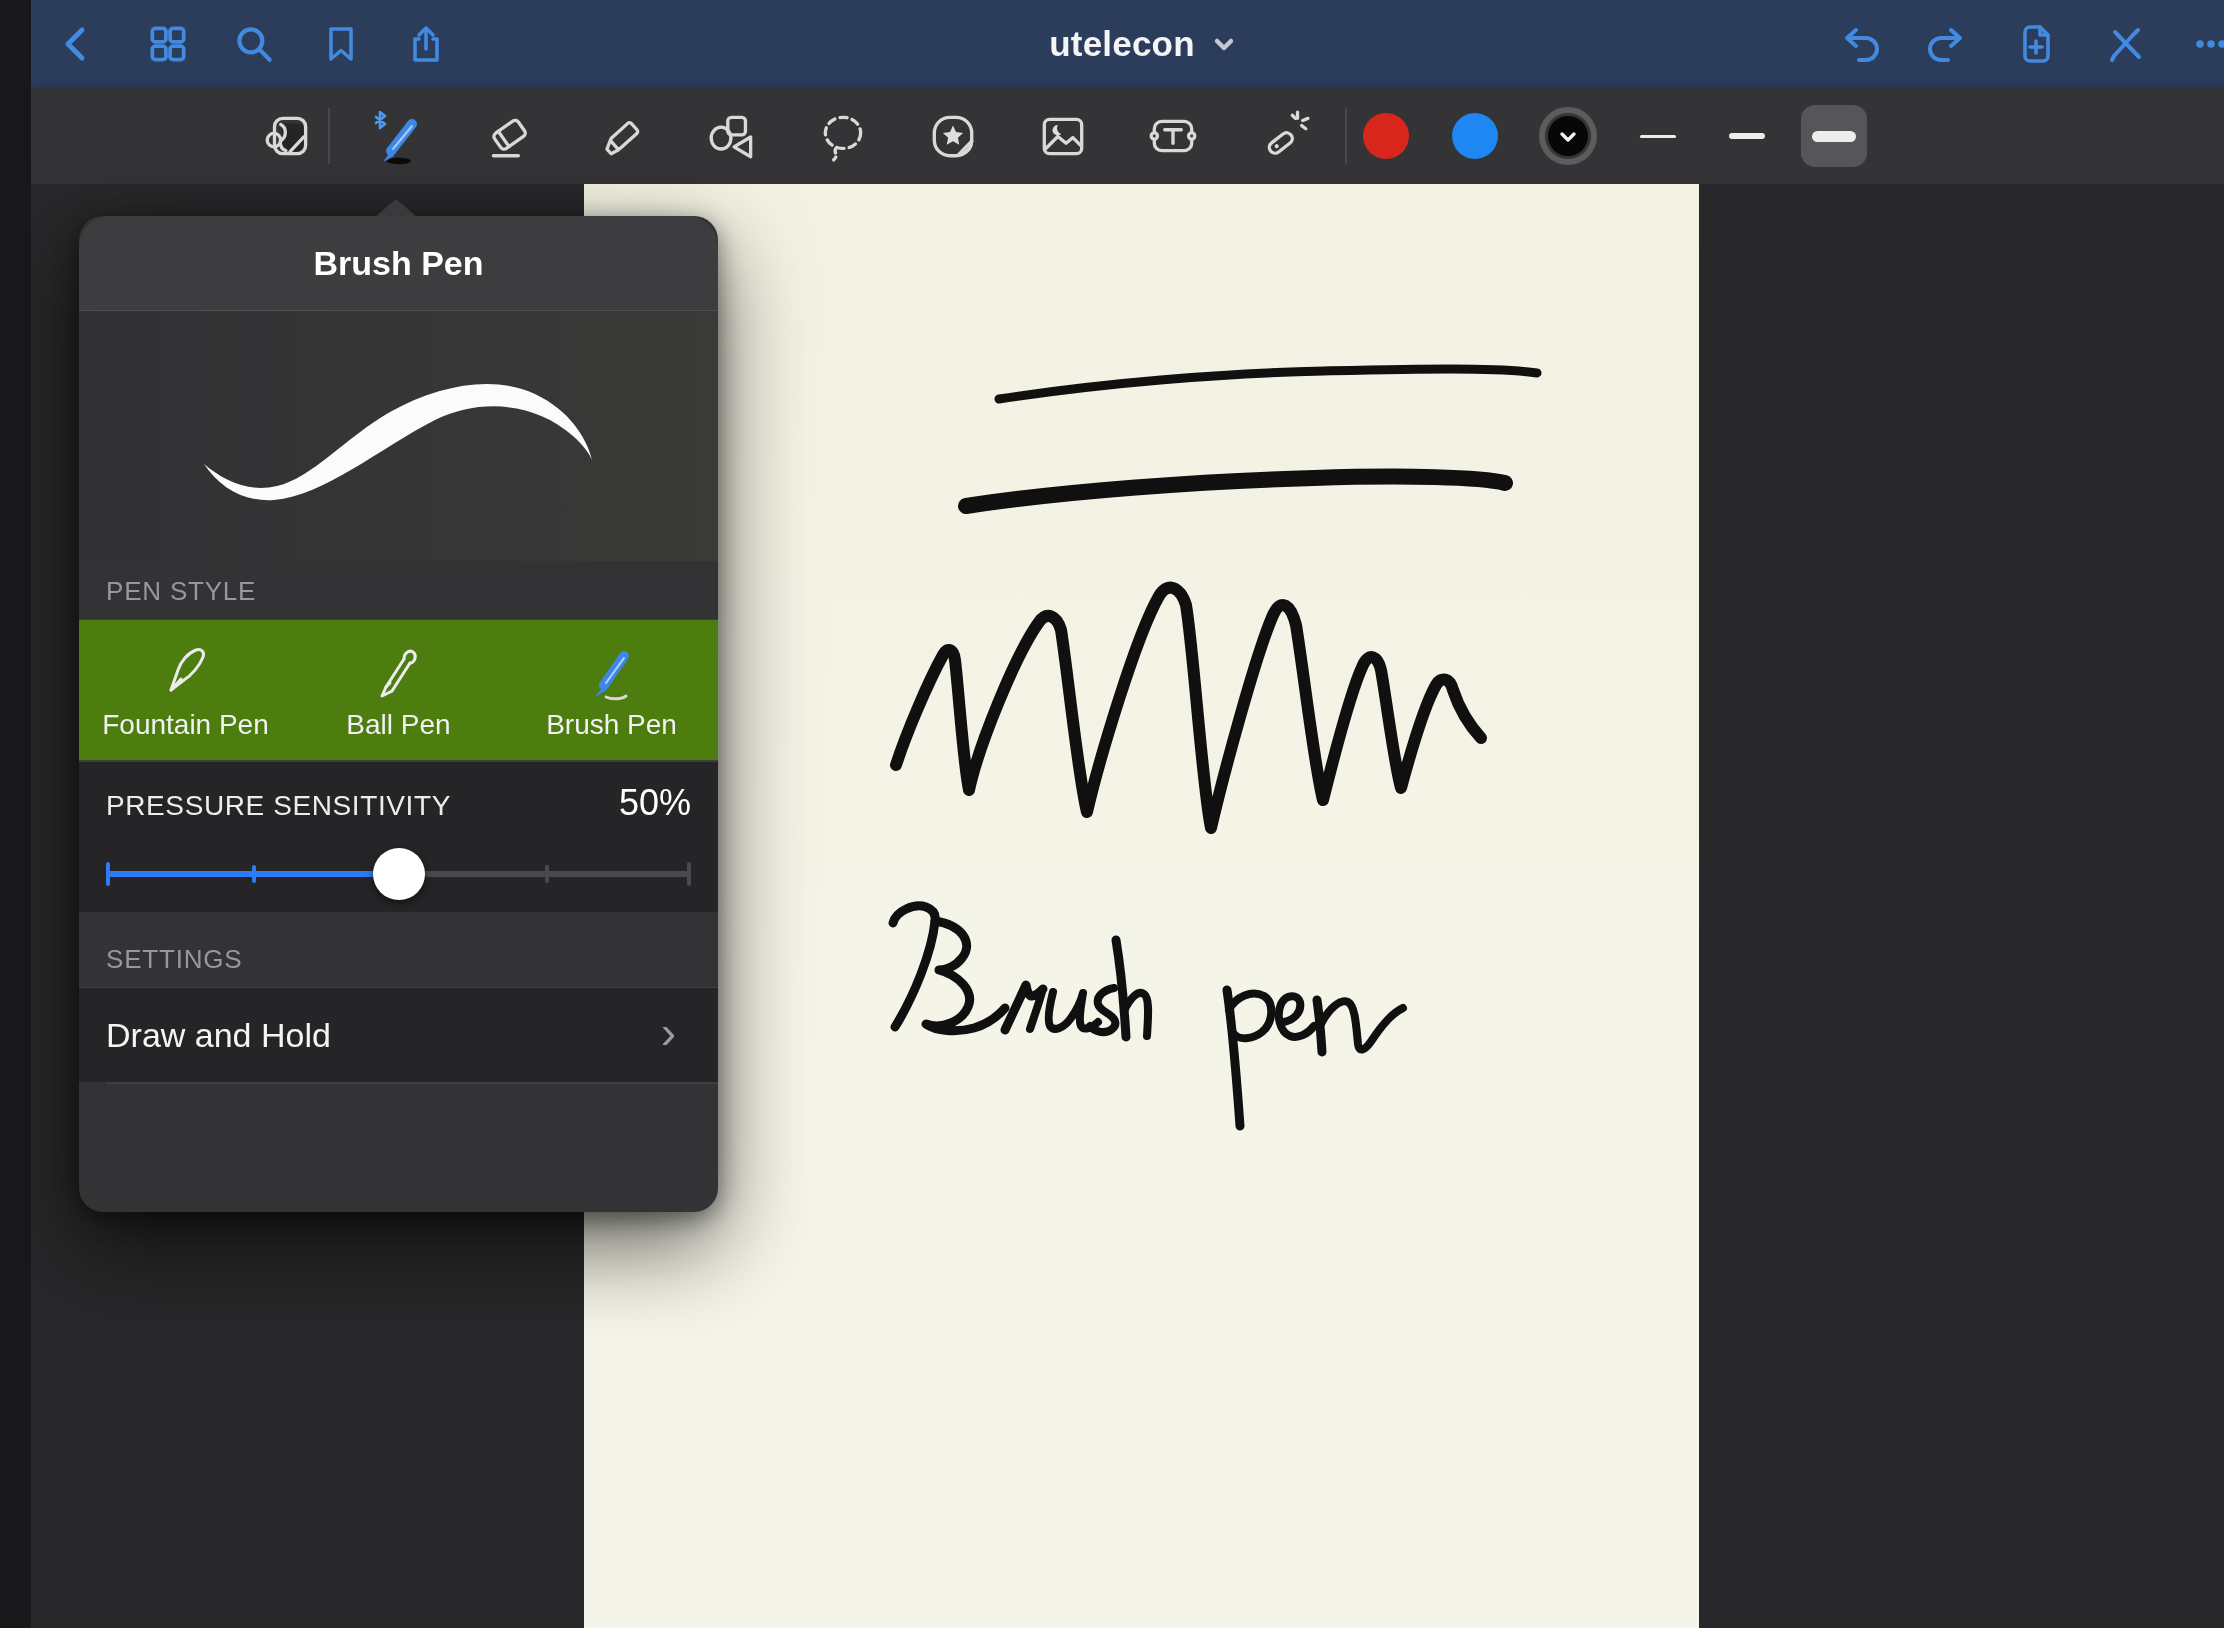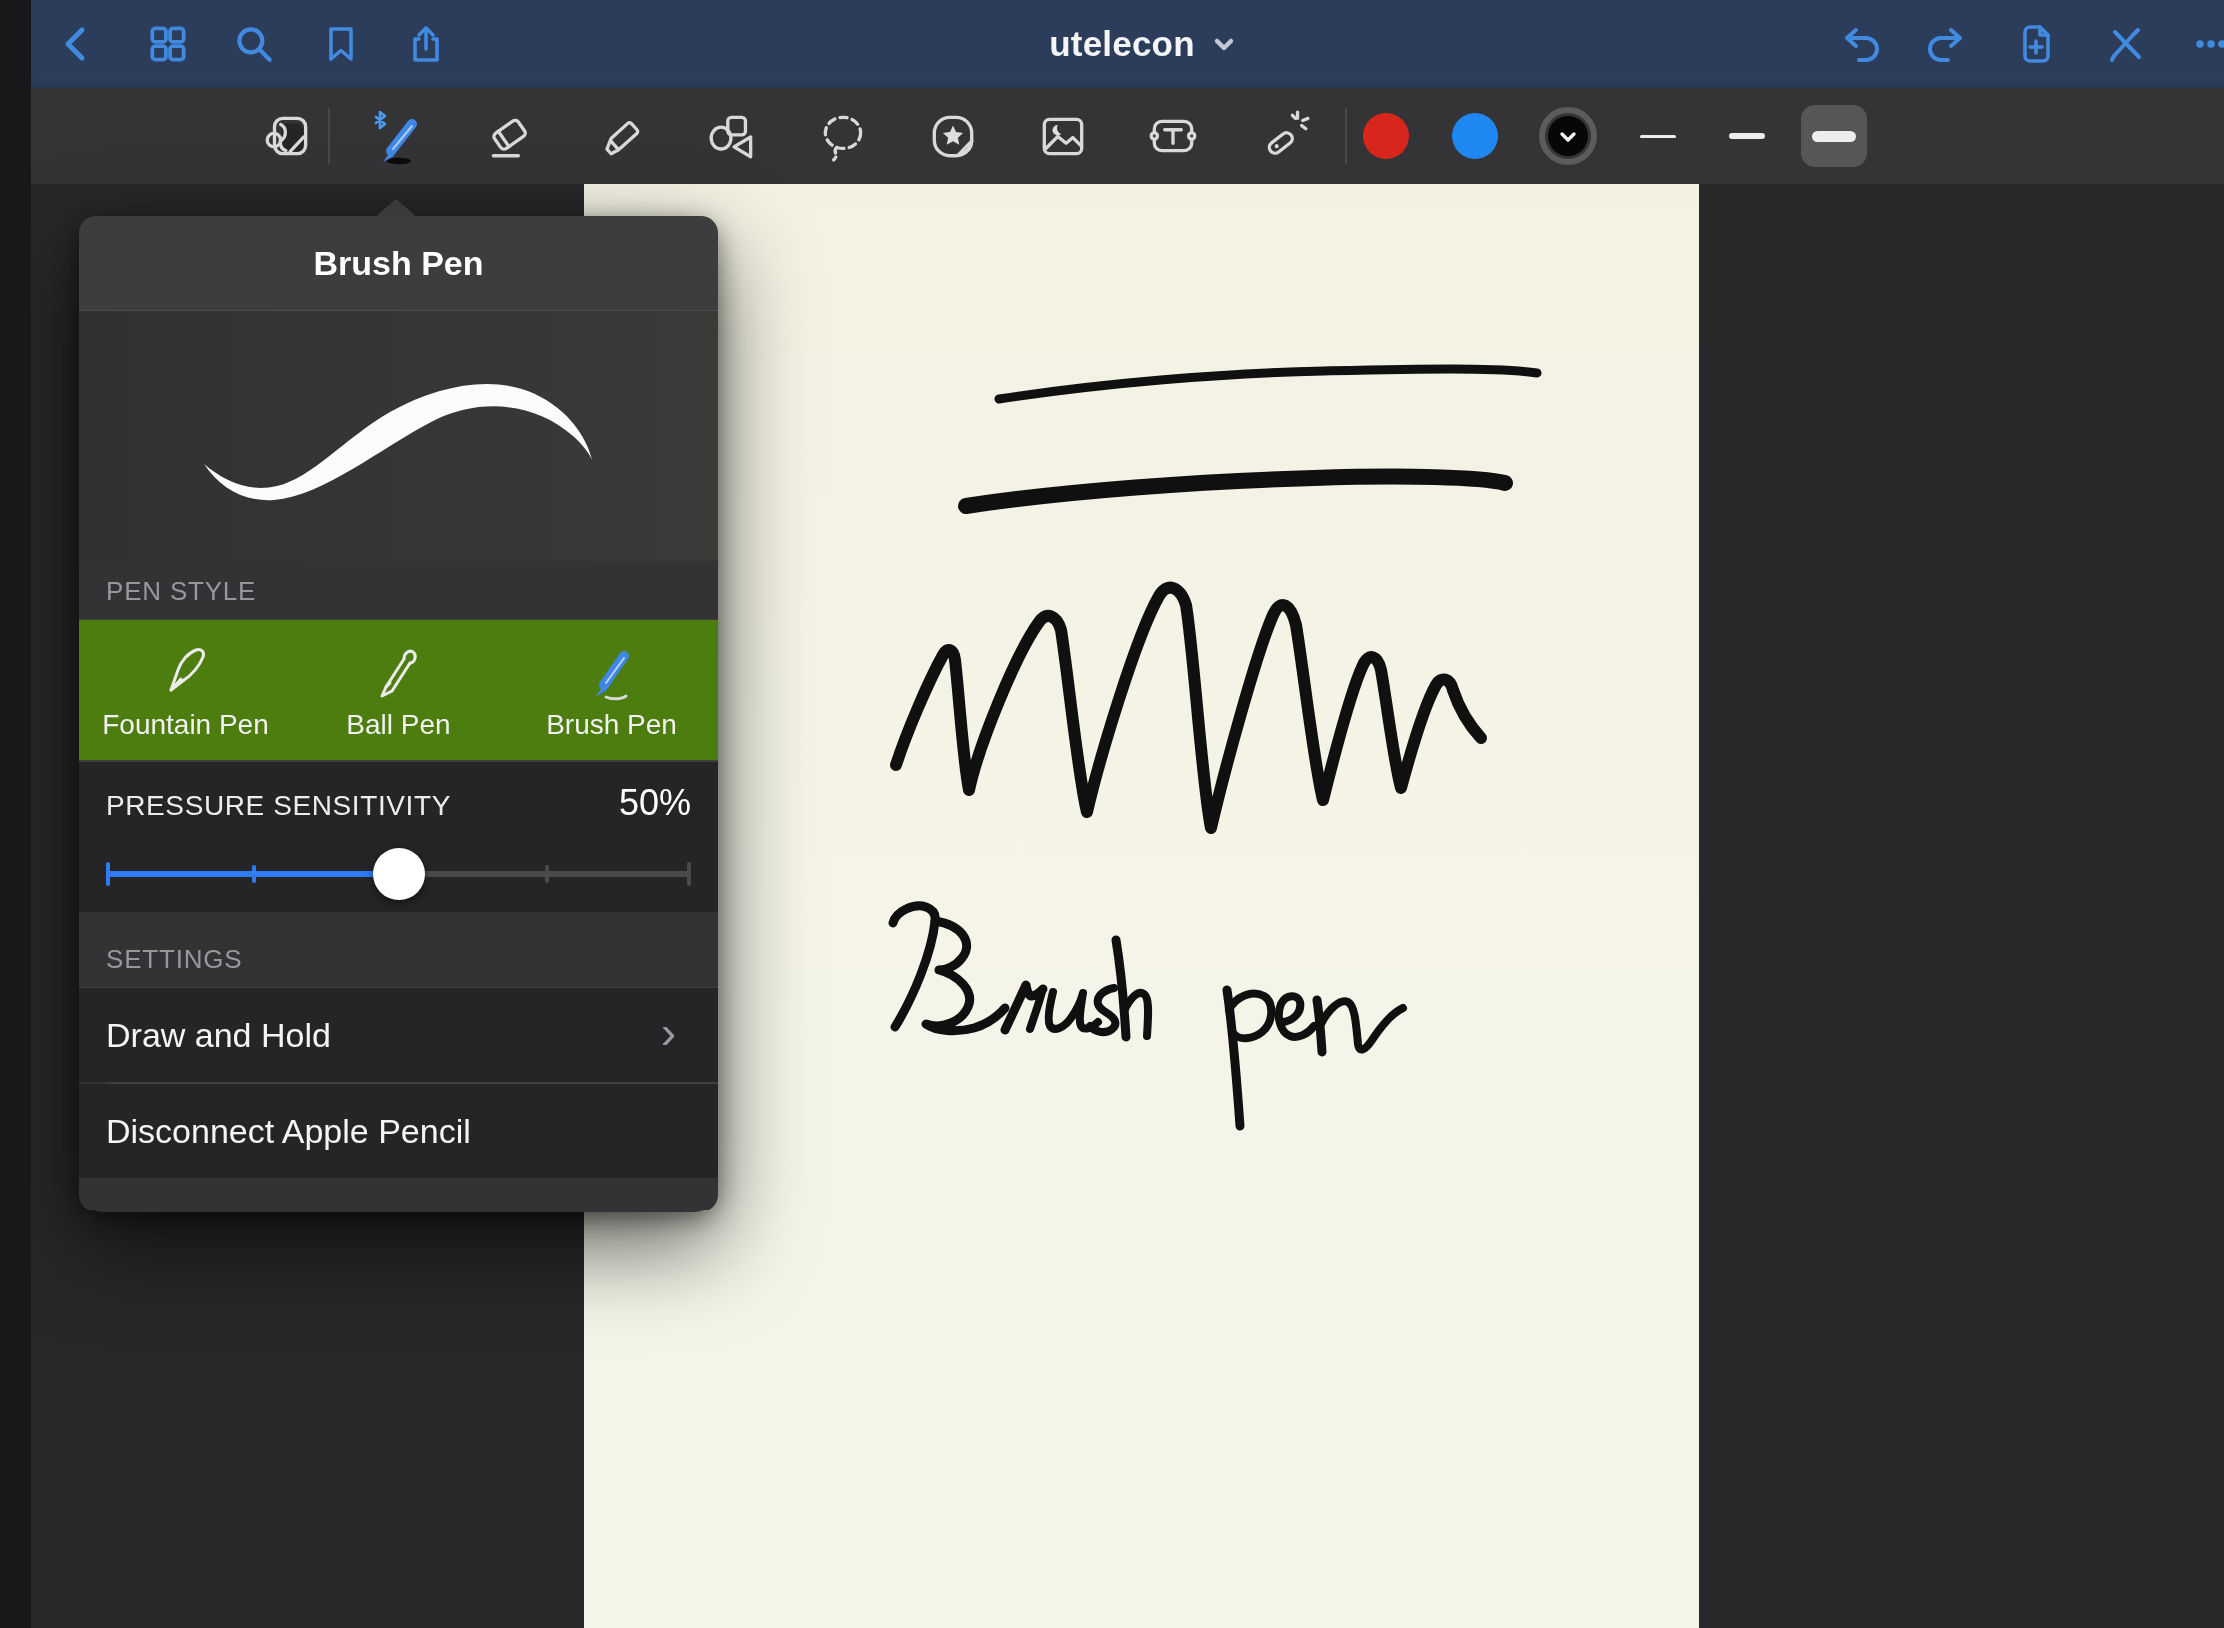--- a/index.html
+++ b/index.html
@@ -25,21 +25,21 @@
   .thick-box{position:absolute;top:17px;width:66px;height:62px;margin-left:-33px;border-radius:14px;background:#565659;display:flex;align-items:center;justify-content:center;cursor:pointer;}
   .linebar{background:#ededee;border-radius:6px;}
 
   
   #canvas{position:absolute;left:0;top:184px;width:2224px;height:1444px;background:#28282a;}
   #paper{position:absolute;left:553px;top:0;width:1115px;height:1444px;background:linear-gradient(180deg,#f2f1e2 0%,#f5f4e8 60%);}
 
   
   #popover{position:absolute;left:48px;top:216px;width:639px;height:996px;border-radius:24px;background:#333336;
     box-shadow:0 34px 90px rgba(0,0,0,.6), 0 6px 24px rgba(0,0,0,.45);}
-  #popover .clip{position:absolute;inset:0;border-radius:17px;overflow:hidden;}
+  #popover .clip{position:absolute;inset:0;border-radius:31px;overflow:hidden;}
   #pop-arrow{position:absolute;left:296px;top:-17px;width:0;height:0;border-left:21px solid transparent;border-right:21px solid transparent;border-bottom:18px solid #3a3a3d;}
   #pop-header{height:94px;background:#3d3d40;border-bottom:1px solid rgba(255,255,255,.09);display:flex;align-items:center;justify-content:center;}
   #pop-header .t{color:#ffffff;font-size:34px;font-weight:bold;}
   #preview{height:250px;background:linear-gradient(90deg,#313134,#3a3a38);display:flex;align-items:center;justify-content:center;}
   .strip{background:#333336;color:#97979c;font-size:26px;letter-spacing:.8px;display:flex;align-items:flex-end;padding:0 27px 12px 27px;box-sizing:border-box;}
   #strip-penstyle{height:59px;border-bottom:1px solid #404043;}
   #strip-settings{height:46px;border-bottom:1px solid #404043;}
   #pen-row{height:140px;background:#4d7c0f;display:flex;}
   .pen-opt{flex:1;display:flex;flex-direction:column;align-items:center;justify-content:center;gap:6px;cursor:pointer;}
   .pen-opt .lbl{color:#f2f2f3;font-size:28px;}
@@ -415,21 +415,18 @@
 
       <div class="strip" id="strip-settings">
         <span>SETTINGS</span>
       </div>
 
       <div class="set-row">
         <span class="lbl">Draw and Hold</span>
         <span class="chev">›</span>
       </div>
       <div class="rowdiv"></div>
-      <div class="set-row">
-        <span class="lbl">Disconnect Apple Pencil</span>
-      </div>
 
       <div id="pop-bottom"></div>
     </div>
   </div>
 
 </div>
 
 </body></html>

